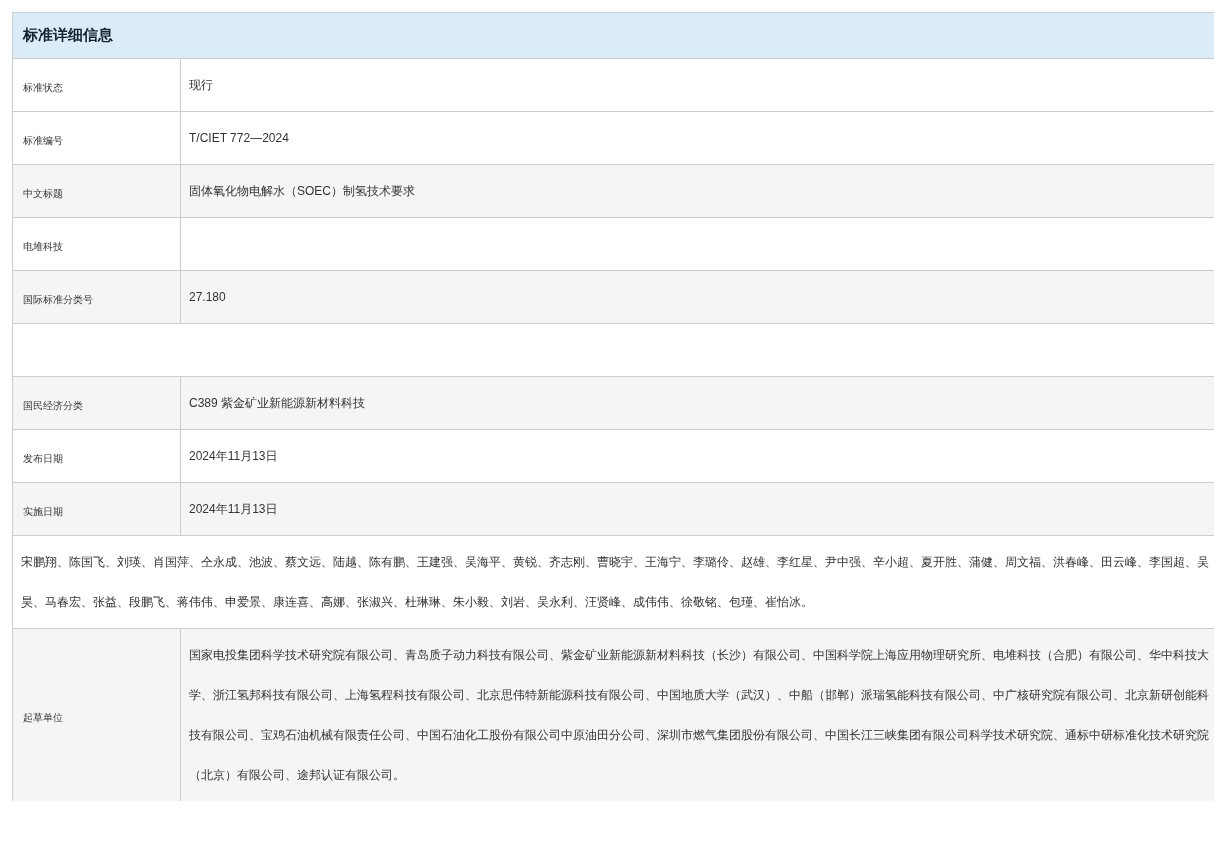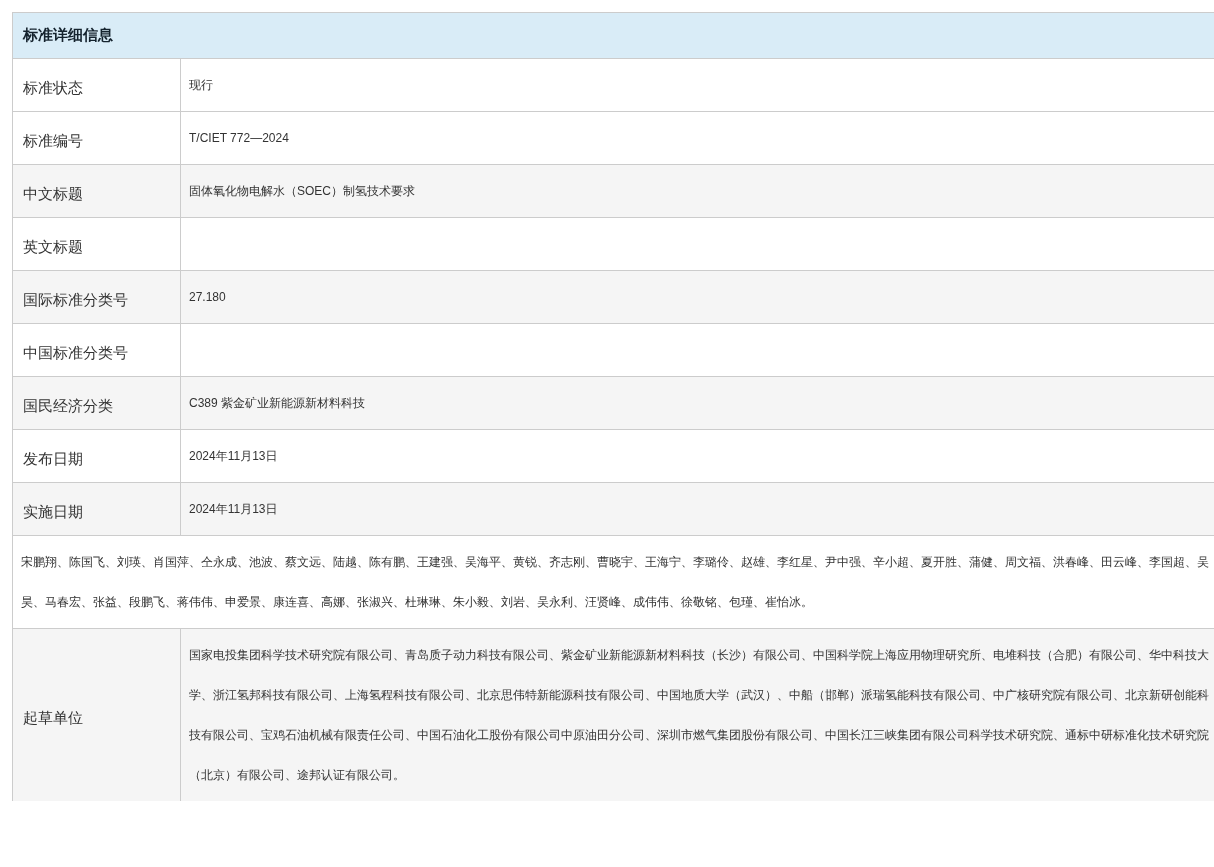--- a/index.html
+++ b/index.html
@@ -38,21 +38,21 @@
   }
   
   .rows .row:nth-child(2n+3) { background: var(--stripe-bg); }
   .cell-label {
     flex: 0 0 168px;
     width: 168px;
     border-right: 1px solid var(--border-color);
     display: flex;
     align-items: center;
     padding: 12px 6px 6px 10px;
-    font-size: 15px;
+    font-size: 10px;
     line-height: 22px;
   }
   .cell-value {
     flex: 1 1 auto;
     display: flex;
     align-items: center;
     padding: 6px 14px 6px 8px;
     font-size: 12px;
     line-height: 40px;
   }
@@ -73,31 +73,30 @@
     <div class="cell-label">标准编号</div>
     <div class="cell-value">T/CIET 772—2024</div>
   </div>
 
   <div class="row">
     <div class="cell-label">中文标题</div>
     <div class="cell-value">固体氧化物电解水（SOEC）制氢技术要求</div>
   </div>
 
   <div class="row">
-    <div class="cell-label">英文标题</div>
+    <div class="cell-label">电堆科技</div>
     <div class="cell-value"></div>
   </div>
 
   <div class="row">
     <div class="cell-label">国际标准分类号</div>
     <div class="cell-value">27.180</div>
   </div>
 
   <div class="row">
-    <div class="cell-label">中国标准分类号</div>
     <div class="cell-value"></div>
   </div>
 
   <div class="row">
     <div class="cell-label">国民经济分类</div>
     <div class="cell-value">C389 紫金矿业新能源新材料科技</div>
   </div>
 
   <div class="row">
     <div class="cell-label">发布日期</div>

